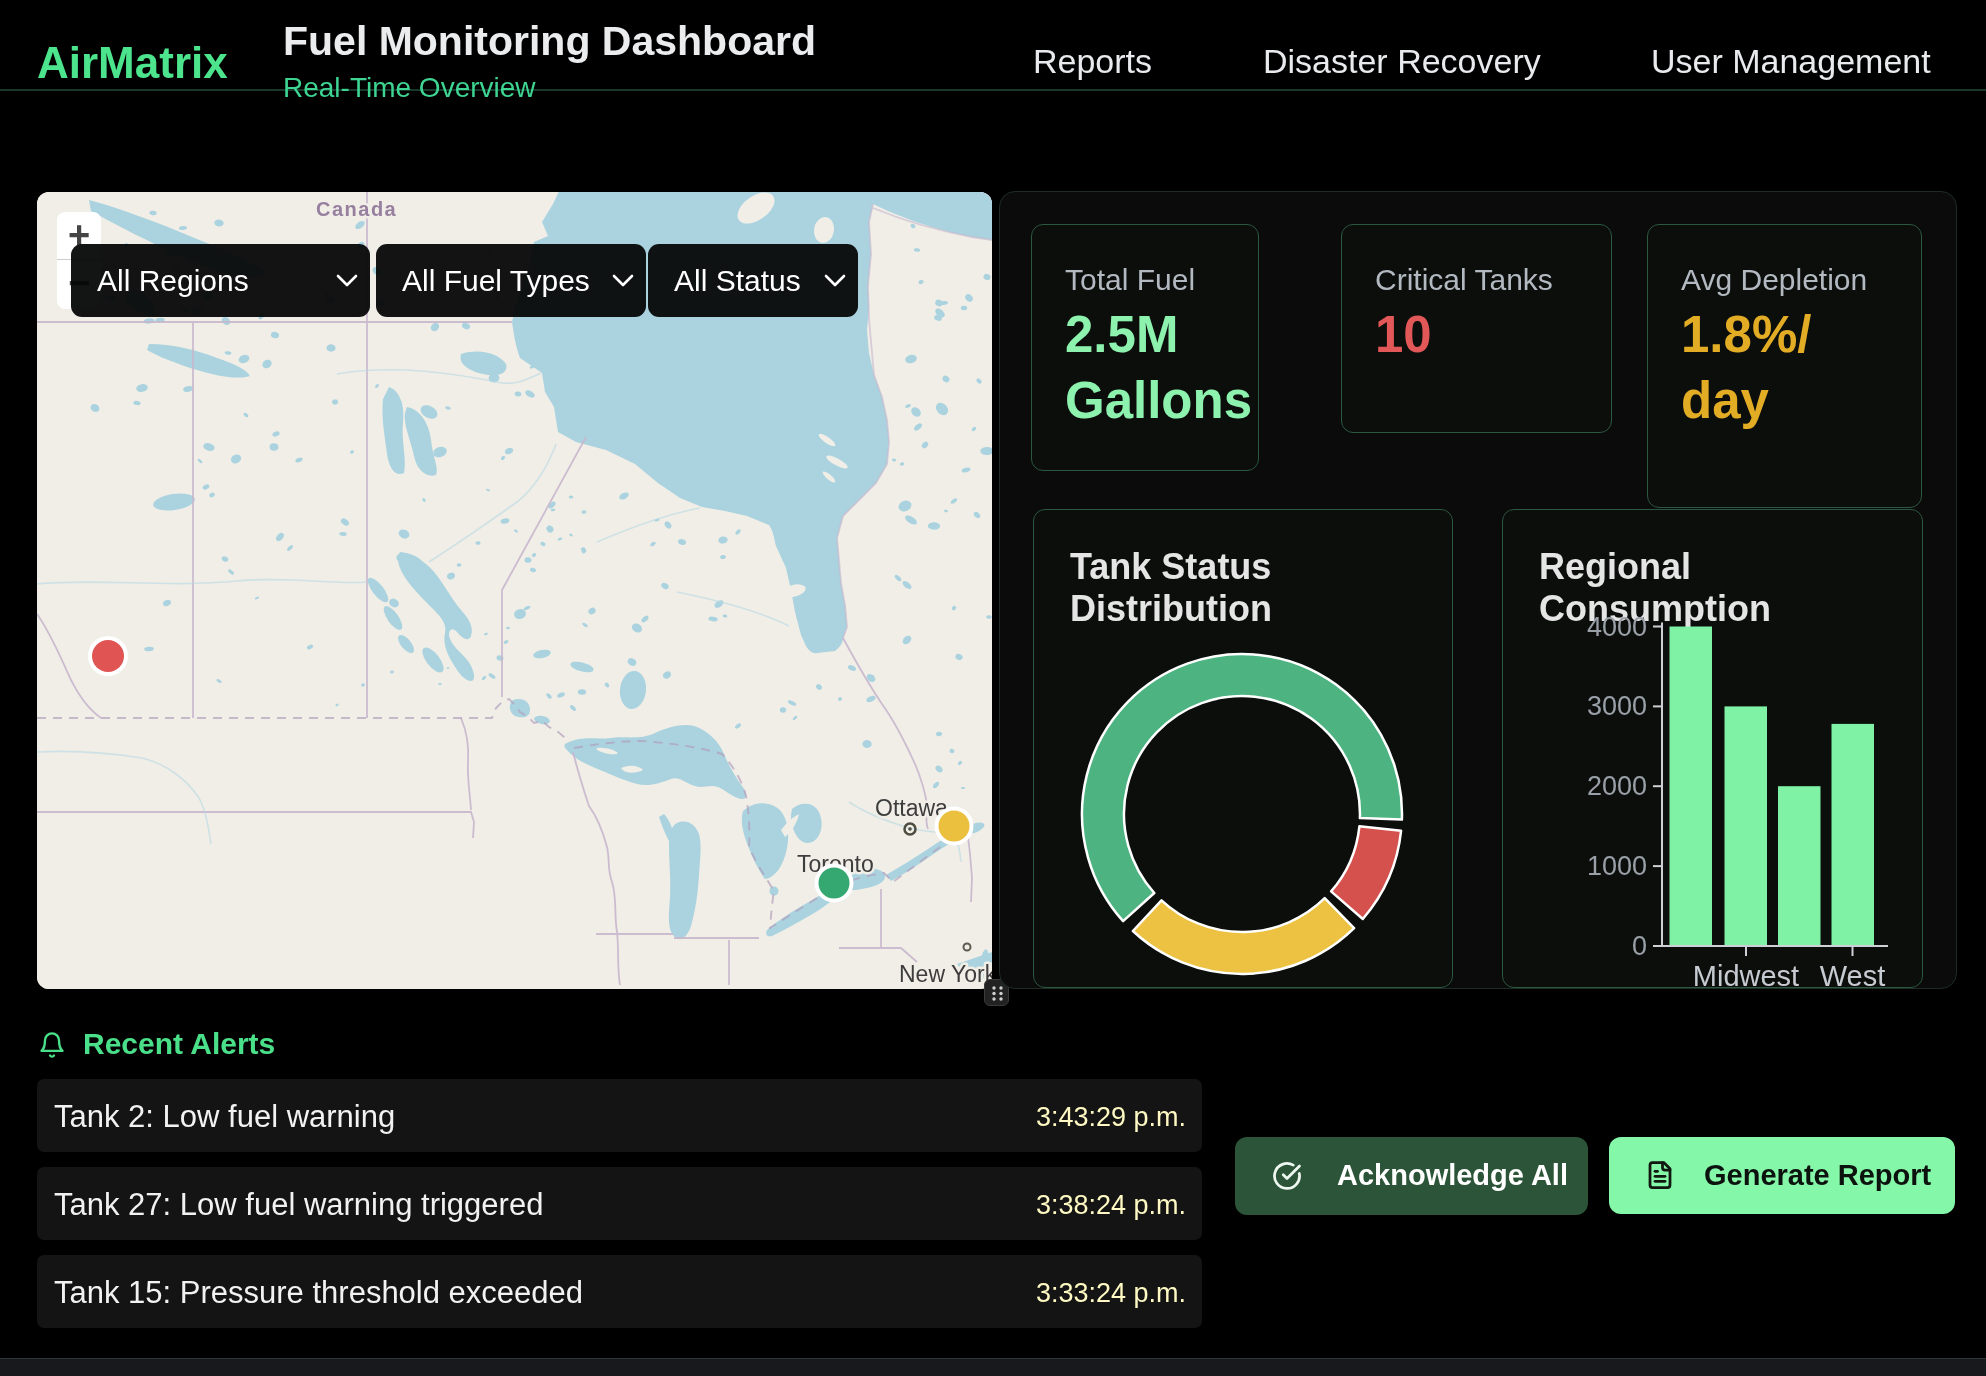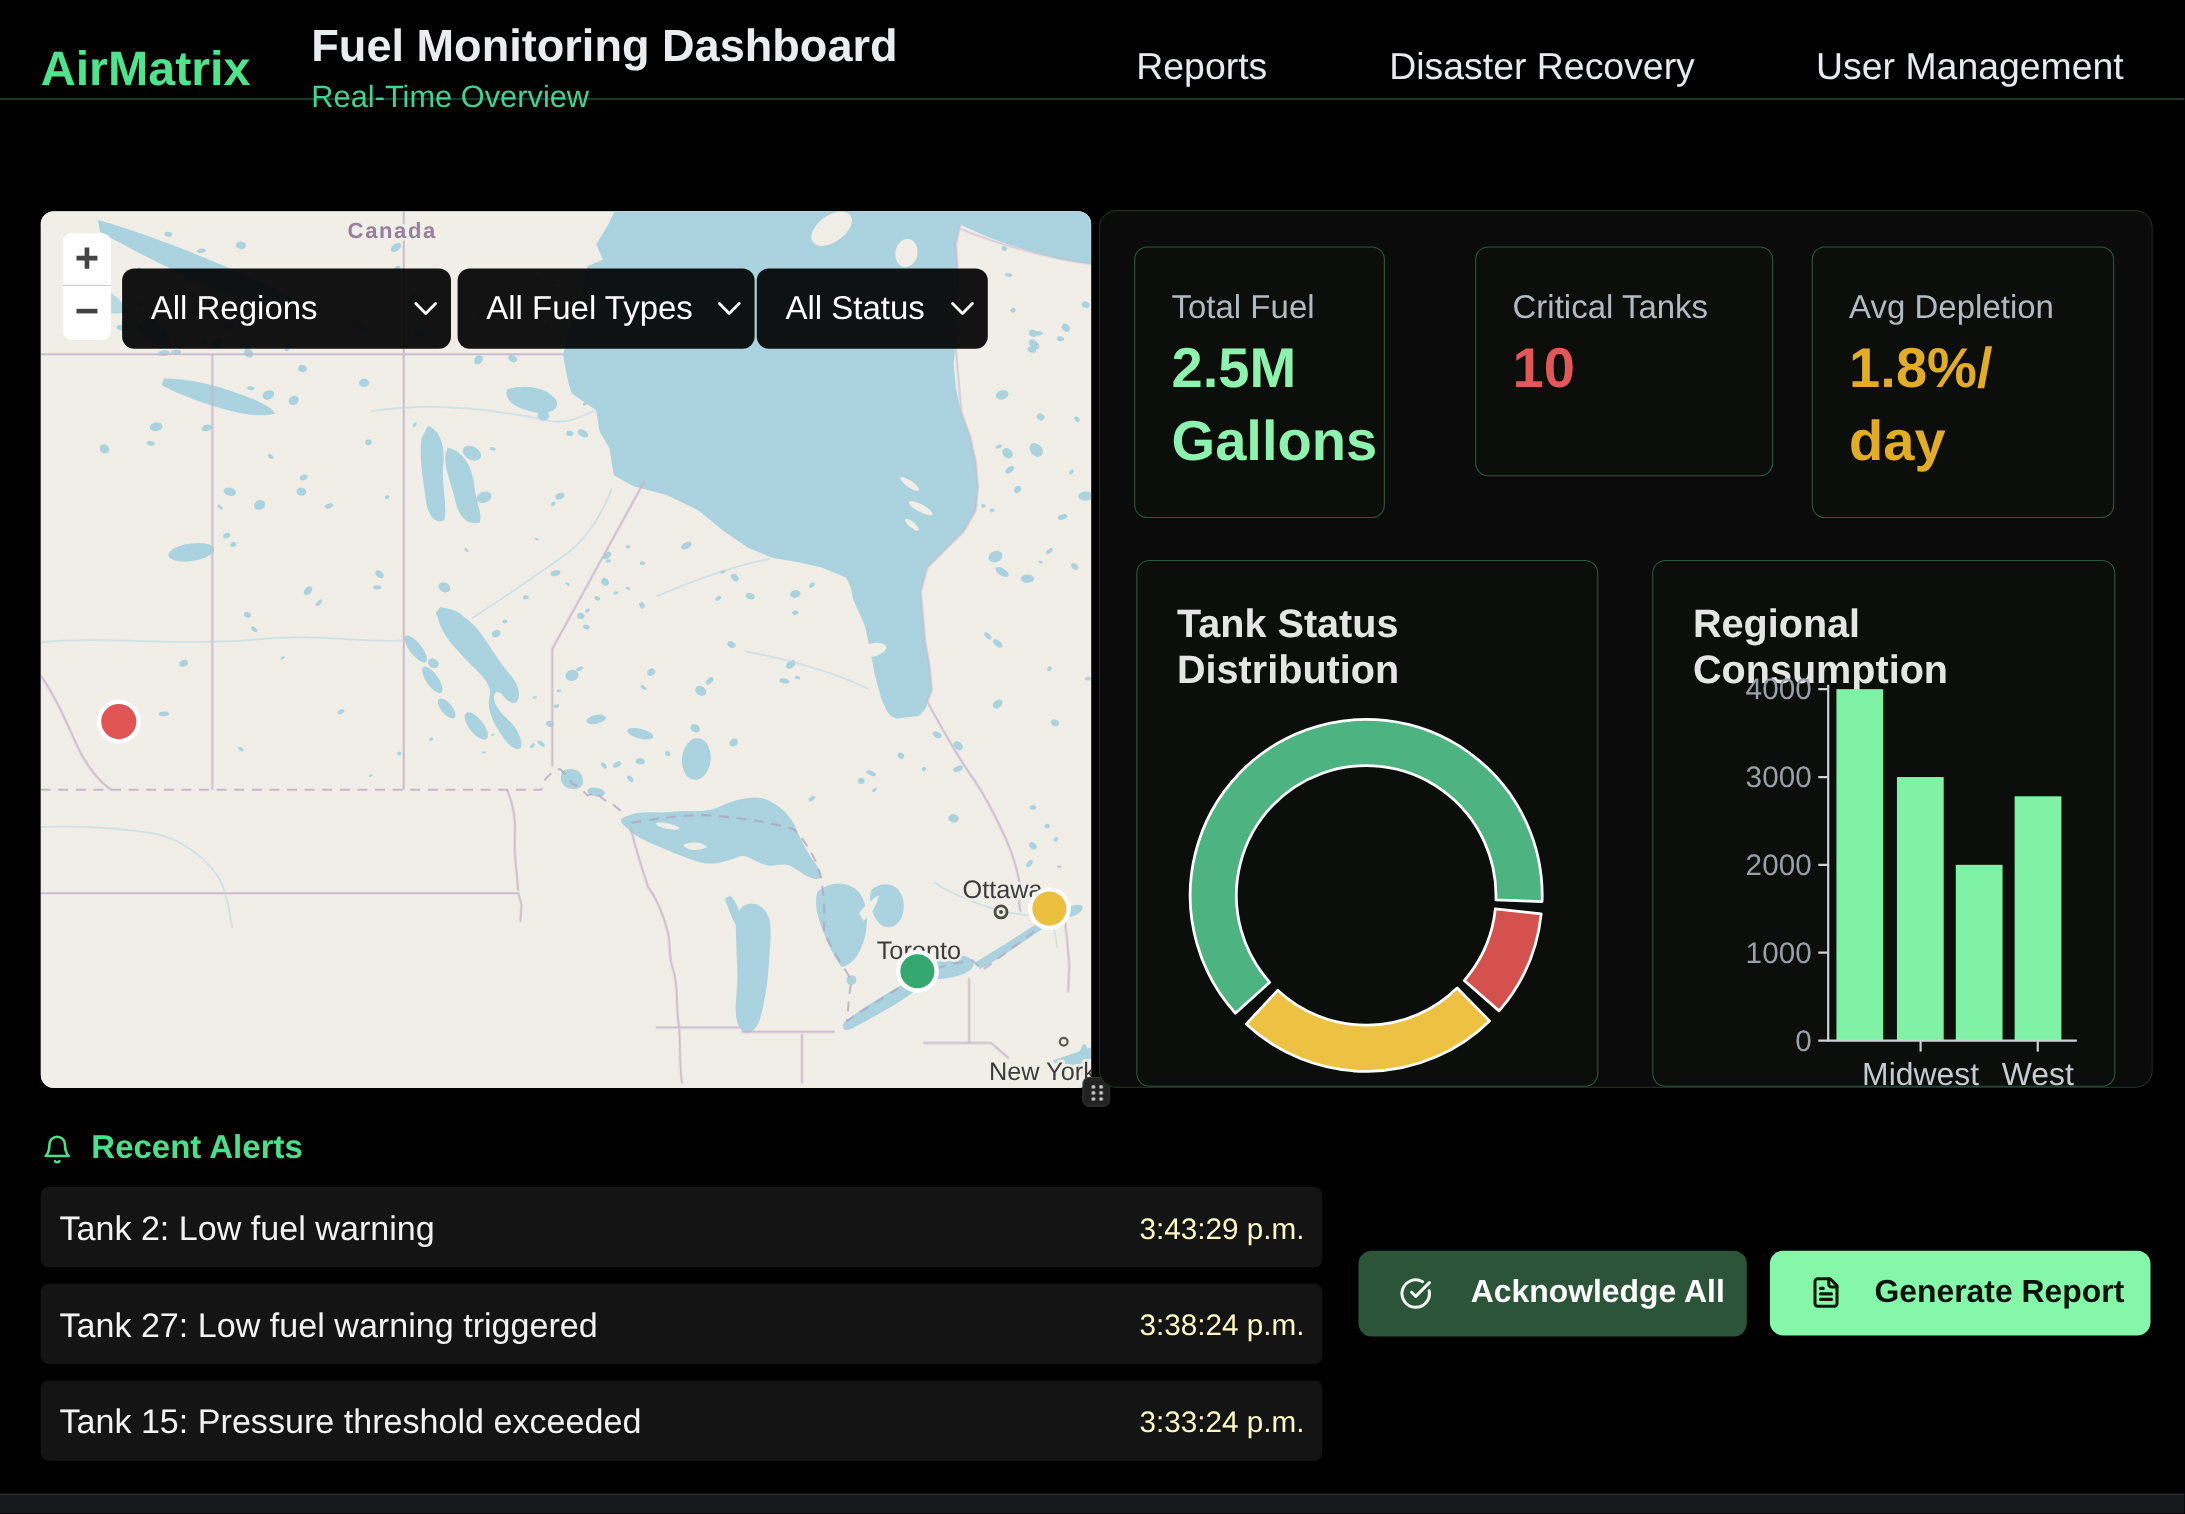--- a/index.html
+++ b/index.html
@@ -13,21 +13,21 @@
   border-bottom:2px solid #16392a; }
 #logo { position:absolute; left:37px; top:38px; font-size:44px; font-weight:bold; color:#4ce48c; }
 #title { position:absolute; left:283px; top:18px; font-size:41px; font-weight:bold; color:#ebecee; }
 #subtitle { position:absolute; left:283px; top:72px; font-size:28px; color:#3ed492; }
 .nav { position:absolute; top:42px; font-size:34px; color:#e8eaed; }
 
 
 #map { position:absolute; left:37px; top:192px; width:955px; height:797px;
   border-radius:12px; overflow:hidden; background:#f0eee7; }
 .pill { position:absolute; height:73px; background:rgba(4,5,5,0.94); border-radius:11px;
-  color:#fff; font-size:30px; line-height:73px; padding-left:26px;margin-left:40px; }
+  color:#fff; font-size:30px; line-height:73px; padding-left:26px; }
 .pill svg { position:absolute; right:12px; top:30px; }
 #zoomctl { position:absolute; left:57px; top:212px; width:44px; height:97px; background:#fff;
   border-radius:8px; }
 #zoomctl .plus { position:absolute; left:0; top:0; width:44px; height:48px; color:#444;
   font-size:38px; font-weight:bold; text-align:center; line-height:46px; border-bottom:1px solid #ccc; }
 #zoomctl .minus { position:absolute; left:0; top:49px; width:44px; height:48px; color:#444;
   font-size:38px; font-weight:bold; text-align:center; line-height:44px; }
 #griphandle { position:absolute; left:984px; top:979px; width:25px; height:27px; background:#222;
   border-radius:6px; border:1px solid #3a3a3a; }
 
@@ -423,21 +423,21 @@
 
   <div id="rpanel"></div>
   <div class="card" style="left:1031px; top:224px; width:228px; height:247px;">
     <div class="statlabel">Total Fuel</div>
     <div class="statval" style="color:#8cf2ae;">2.5M<br>Gallons</div>
   </div>
   <div class="card" style="left:1341px; top:224px; width:271px; height:209px;">
     <div class="statlabel">Critical Tanks</div>
     <div class="statval" style="color:#e25757;">10</div>
   </div>
-  <div class="card" style="left:1647px; top:224px; width:275px; height:247px;">
+  <div class="card" style="left:1647px; top:224px; width:275px; height:284px;">
     <div class="statlabel">Avg Depletion</div>
     <div class="statval" style="color:#e3ac25;">1.8%/<br>day</div>
   </div>
 
   <div class="card" style="left:1033px; top:509px; width:420px; height:479px;">
     <div class="ctitle">Tank Status Distribution</div>
     <svg class="abs" style="left:0; top:0;" width="420" height="479" viewBox="0 0 420 479">
       <g stroke="#fff" stroke-width="2.5" stroke-linejoin="round">
 <path fill="#4cb381" d="M 89.1 411.1 A 160 160 0 1 1 367.9 309.6 L 325.9 308.1 A 118 118 0 1 0 120.3 383.0 Z"></path>
 <path fill="#d5514e" d="M 367.1 320.7 A 160 160 0 0 1 328.8 409.0 L 297.1 381.4 A 118 118 0 0 0 325.4 316.3 Z"></path>

